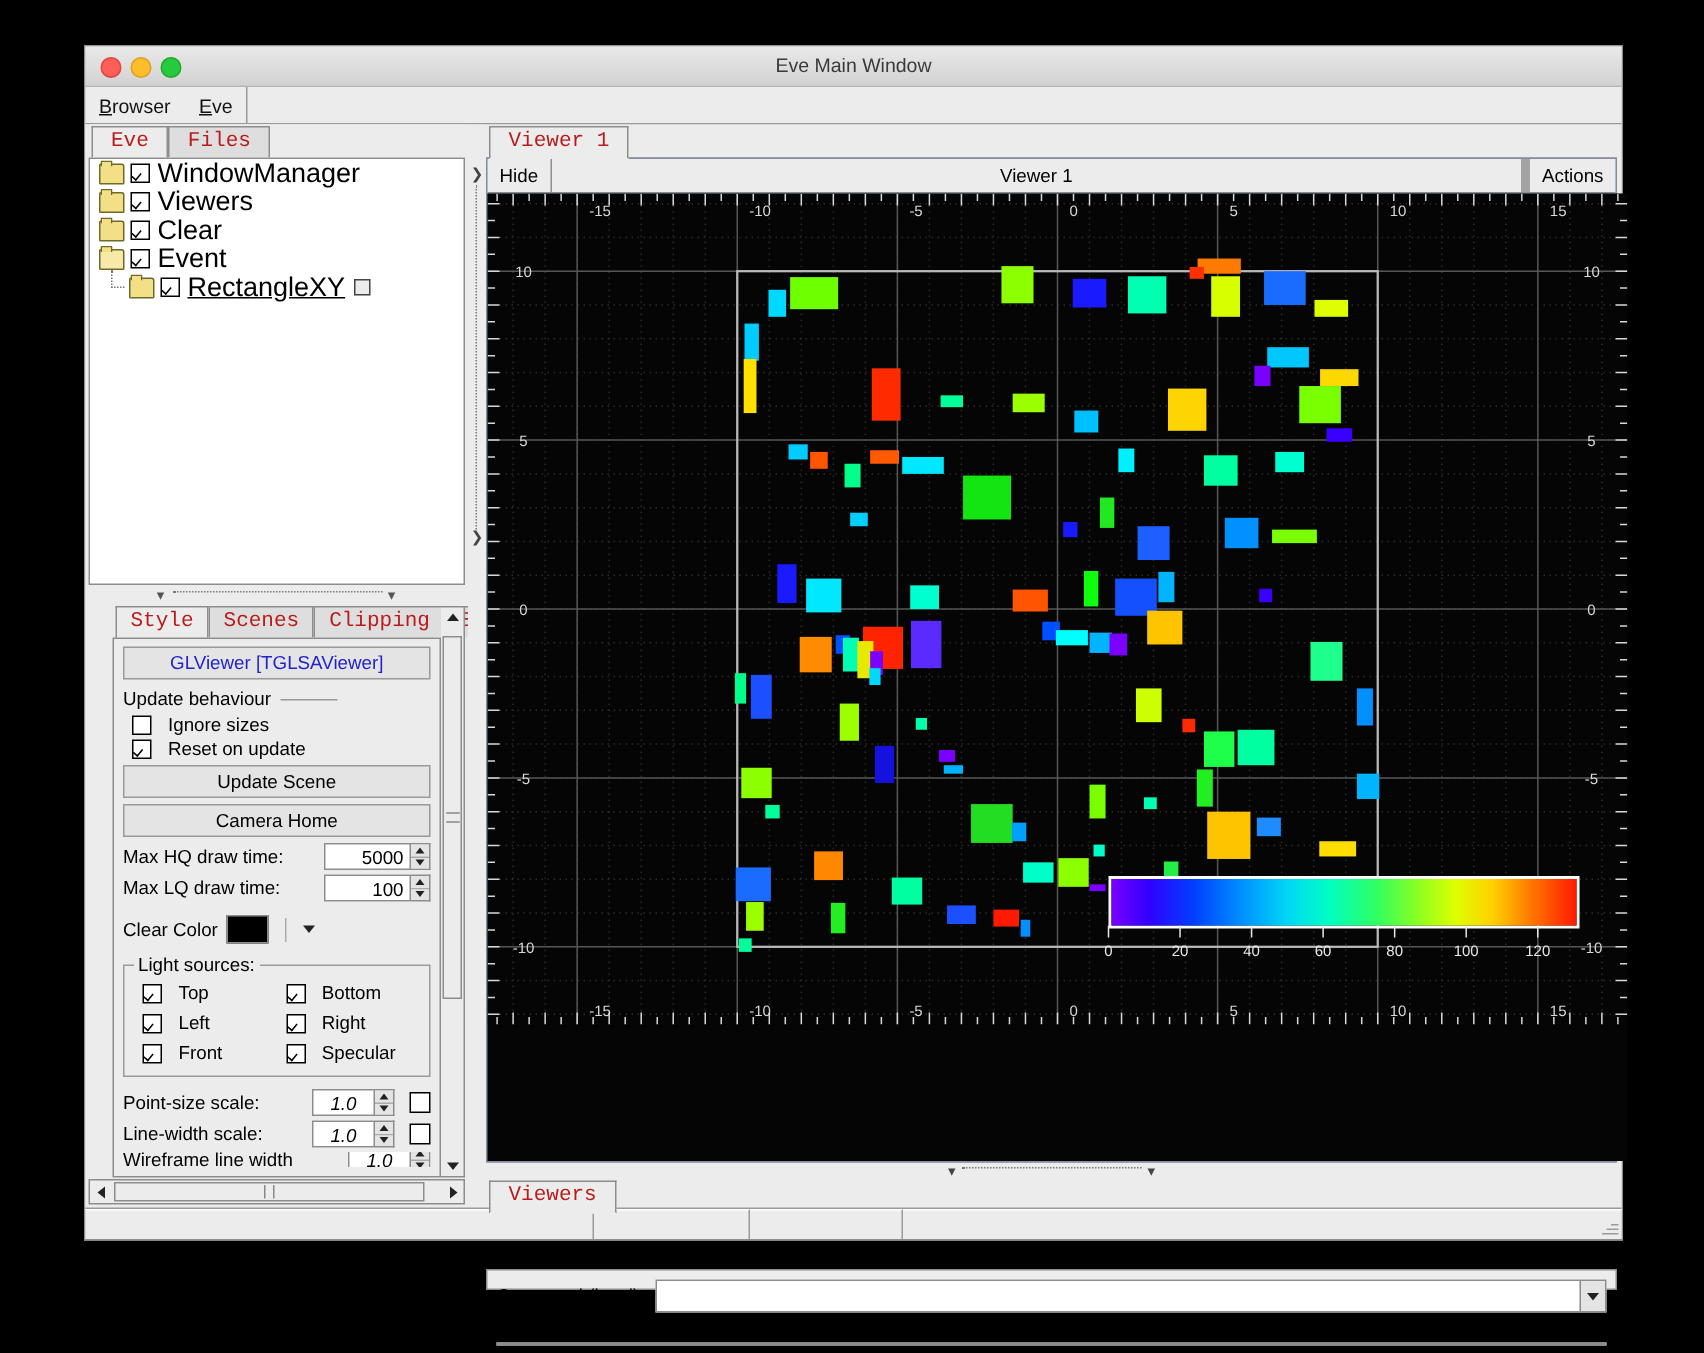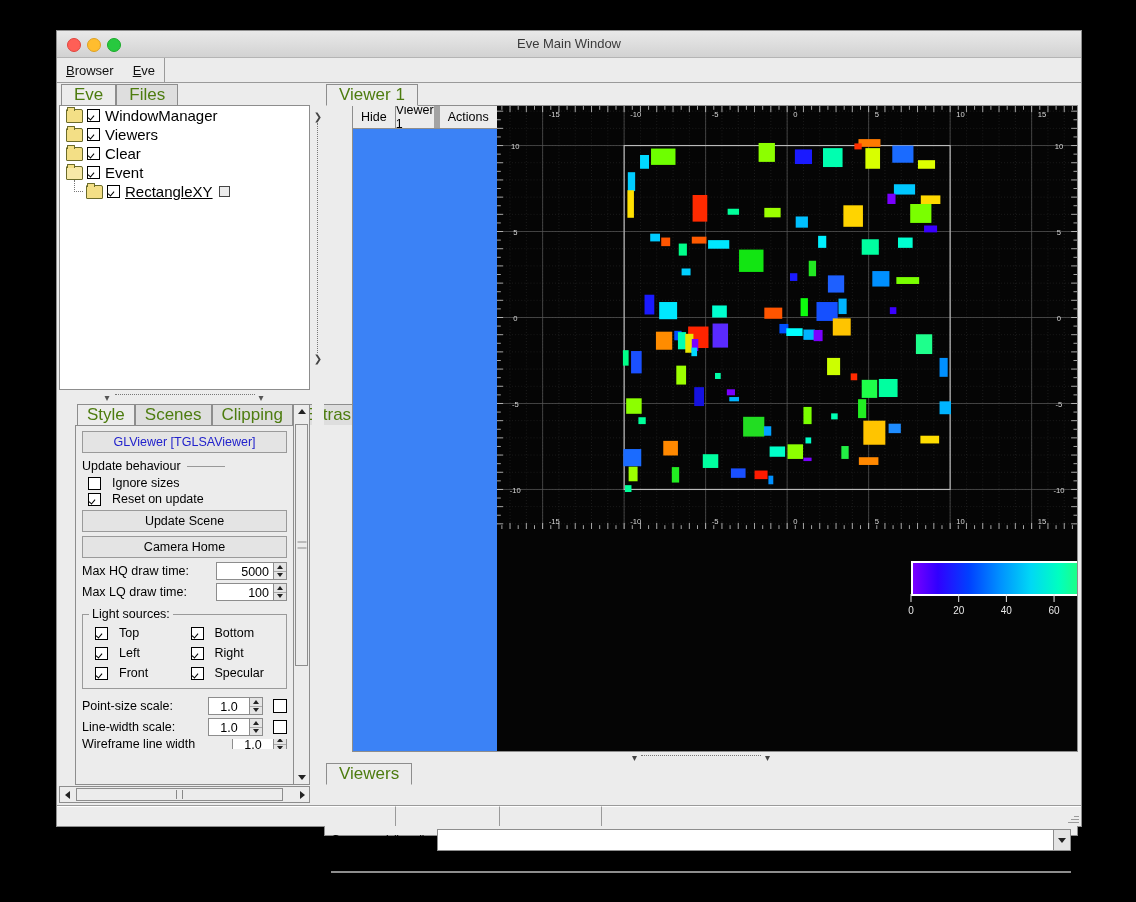--- a/index.html
+++ b/index.html
@@ -27,27 +27,27 @@
   #menubar .menu-sep{border-right:1px solid #9a9a9a;}
   .underl{text-decoration:underline;}
 
   #body{flex:1 1 auto;display:flex;min-height:0;background:#ececec;padding:0;}
 
   
   #leftpanel{width:255px;flex:0 0 auto;display:flex;flex-direction:column;
              background:#ececec;min-height:0;}
 
   .tabrow{display:flex;height:22px;align-items:flex-end;padding-left:4px;background:#ececec;}
-  .tab{font-size:17px;padding:2px 12px 3px 12px;border:1px solid #8d8d8d;border-bottom:none;
-       background:#dedede;color:#4d7c0f;line-height:15px;}
+  .tab{font-size:14px;padding:2px 12px 3px 12px;border:1px solid #8d8d8d;border-bottom:none;
+       background:#dedede;color:#b91c1c;line-height:15px;font-family:Liberation Mono, monospace;}
   .tab.sel{background:#ececec;border-bottom:1px solid #ececec;position:relative;top:1px;}
 
   #treebox{margin:0 2px;flex:0 0 auto;height:283px;background:#fff;border:1px solid #8d8d8d;
            border-top:1px solid #8d8d8d;overflow:hidden;position:relative;}
-  .tree-row{display:flex;align-items:center;height:19px;padding-left:6px;font-size:15px;color:#000;}
+  .tree-row{display:flex;align-items:center;height:19px;padding-left:6px;font-size:18px;color:#000;}
   .elbow{width:14px;height:19px;position:relative;flex:0 0 auto;}
   .elbow:before{content:"";position:absolute;left:2px;top:-2px;width:1px;height:12px;
       border-left:1px dotted #777;}
   .elbow:after{content:"";position:absolute;left:2px;top:9px;width:9px;height:1px;
       border-top:1px dotted #777;}
   .folder{width:15px;height:12px;margin-right:4px;flex:0 0 auto;position:relative;
       background:#f3df86;border:1px solid #6b6b2a;border-radius:1px 2px 1px 1px;}
   .folder:before{content:"";position:absolute;left:0;top:-3px;width:6px;height:3px;
       background:#f3df86;border:1px solid #6b6b2a;border-bottom:none;border-radius:1px 1px 0 0;}
   .folder.open{background:#f7e9a8;}
@@ -94,21 +94,21 @@
   .spin div:first-child i{border-bottom:4px solid #222;}
   .spin div:last-child i{border-top:4px solid #222;}
   .swatch{width:26px;height:17px;background:#000;border:1px solid #8d8d8d;}
   .sep-v{width:1px;height:16px;background:#aaa;margin:0 5px;}
   .drop-arrow{width:0;height:0;border-left:4px solid transparent;border-right:4px solid transparent;
       border-top:5px solid #222;}
   fieldset.lights{border:1px solid #9a9a9a;margin:6px 0 8px 0;padding:3px 6px 6px 6px;}
   fieldset.lights legend{font-size:12.5px;padding:0 3px;}
   .lightgrid{display:grid;grid-template-columns:1fr 1fr;gap:2px 0;}
   .scaleRow{display:flex;align-items:center;font-size:12.5px;margin:3px 0;gap:5px;}
-  .scaleRow .numbox{margin-left:auto;}
+  .scaleRow .numbox{margin-left:auto;font-style:italic;}
   .cb.plain{margin-right:0;margin-left:5px;width:12px;height:12px;}
 
   
   .vscroll{width:15px;flex:0 0 auto;border:1px solid #8d8d8d;border-left:none;
       background:#ececec;display:flex;flex-direction:column;align-items:center;
       justify-content:space-between;position:relative;}
   .vs-arrow{height:13px;width:100%;display:flex;align-items:center;justify-content:center;}
   .vs-arrow i{border-left:4px solid transparent;border-right:4px solid transparent;}
   .vs-up i{border-bottom:5px solid #222;}
   .vs-dn i{border-top:5px solid #222;}
@@ -133,21 +133,21 @@
   #vsplit{width:12px;flex:0 0 auto;background:#ececec;display:flex;flex-direction:column;
       align-items:center;justify-content:center;gap:2px;padding-top:30px;}
   #vsplit .ar{font-size:10px;color:#444;line-height:8px;}
   #vsplit .vdots{width:1px;flex:0 0 230px;border-left:1px dotted #777;}
 
   
   #rightpanel{flex:1 1 auto;display:flex;flex-direction:column;min-width:0;min-height:0;
       padding-right:3px;}
   #viewertabs{display:flex;align-items:flex-end;height:22px;padding-left:2px;}
   #viewerframe{flex:0 0 auto;border:1px solid #8d8d8d;background:#3b82f6;display:flex;
-      flex-direction:row;margin-left:28px;}
+      flex-direction:column;}
   #viewerhead{display:flex;height:22px;border-bottom:1px solid #8d8d8d;background:#ececec;}
   #viewerhead .hbtn{font-size:12.5px;padding:0 8px;display:flex;align-items:center;
       border-right:1px solid #8d8d8d;}
   #viewerhead .hbtn.right{border-right:none;border-left:6px solid #a3a3a3;}
   #viewerhead .htitle{flex:1;display:flex;align-items:center;justify-content:center;font-size:12.5px;}
 
   #canvaswrap{position:relative;width:760px;height:645px;background:#050505;overflow:hidden;}
   #canvas{position:absolute;inset:0;}
 
   #colorbar{position:absolute;border:2px solid #fff;}
@@ -300,20 +300,26 @@
                     <div>
                         <i></i>
                       </div>
                     <div>
                         <i></i>
                       </div>
                   </span>
                 </span>
               </div>
 
+              <div class="fieldrow" style="margin-top:9px;margin-bottom:7px">
+                <span class="lbl">Clear Color</span>
+                <span class="swatch"></span>
+                <span class="sep-v"></span>
+                <span class="drop-arrow"></span>
+              </div>
 
               <fieldset class="lights">
                 <legend>Light sources:</legend>
                 <div class="lightgrid">
                   <div class="chkrow">
                     <span class="cb on"></span>
                     <span>Top</span>
                   </div>
                   <div class="chkrow">
                     <span class="cb on"></span>

